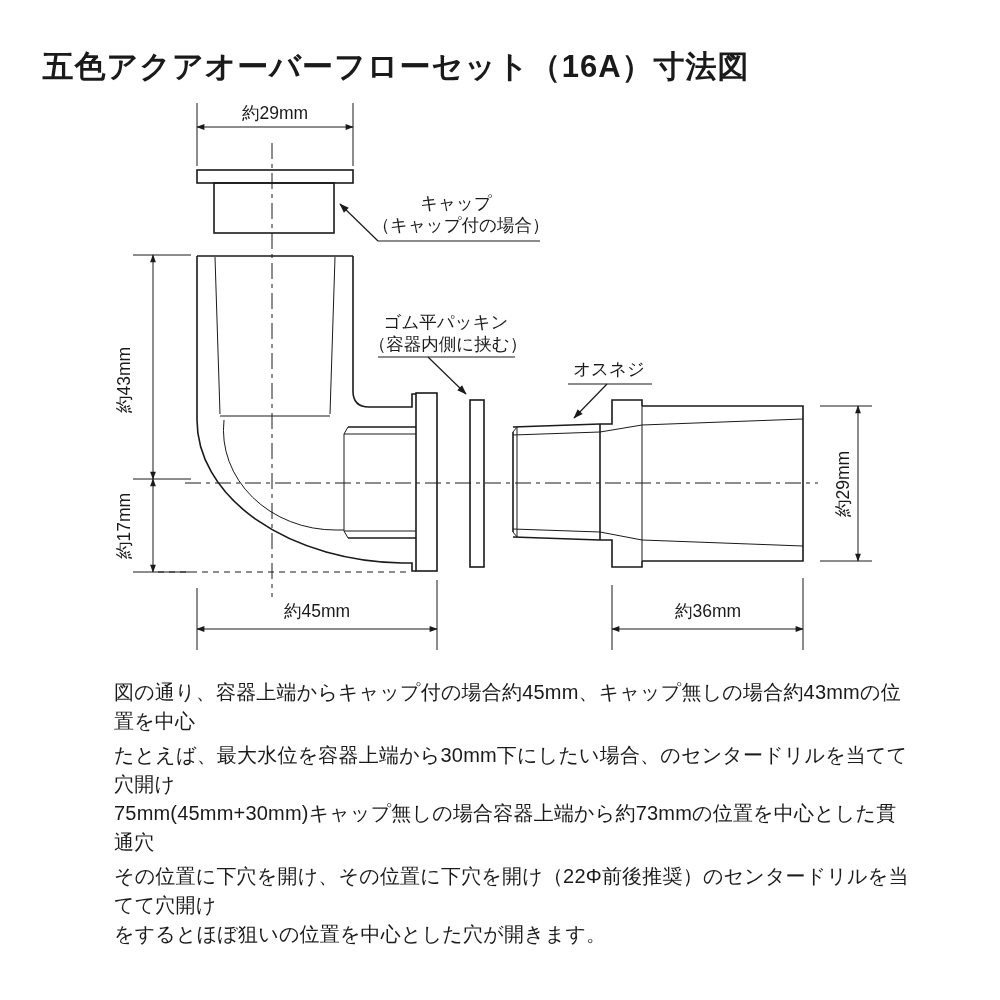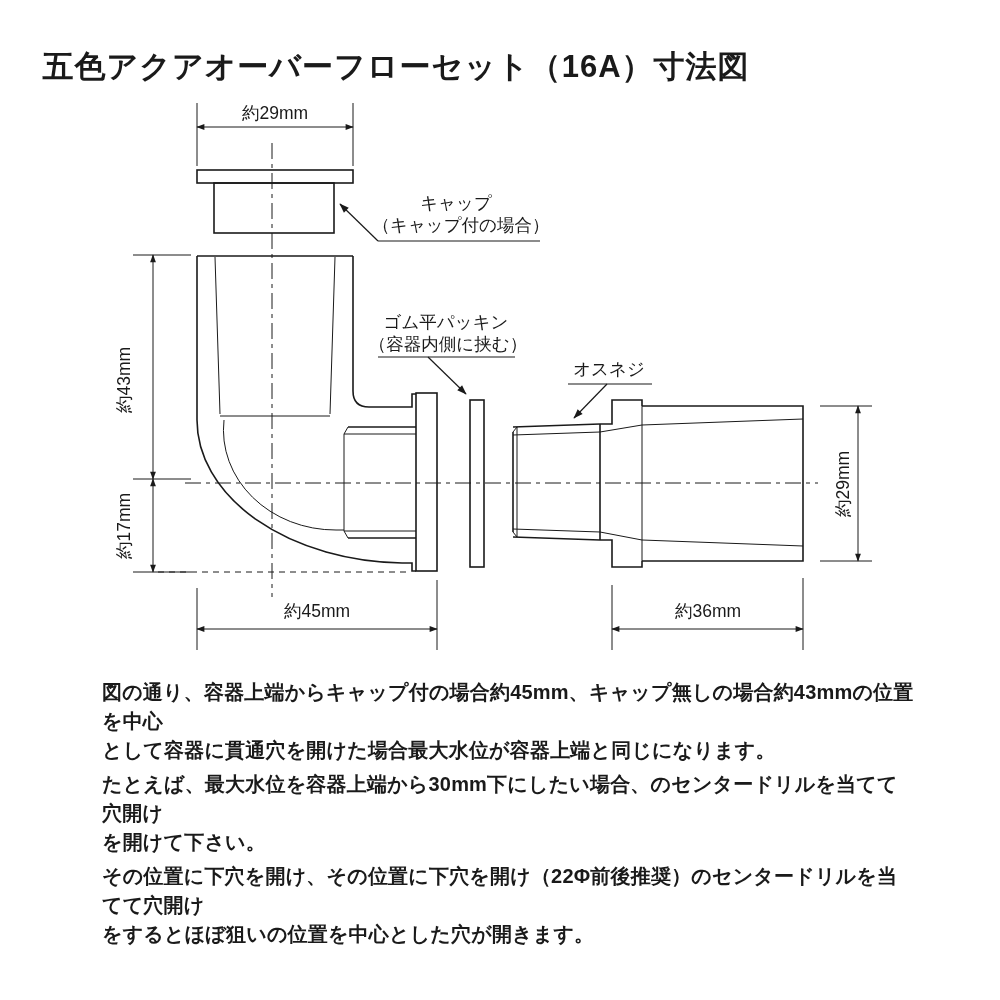--- a/index.html
+++ b/index.html
@@ -3,21 +3,21 @@
 <meta charset="utf-8">
 <style>
   html,body{margin:0;padding:0;background:#ffffff;}
   .page{position:relative;width:1000px;height:1000px;background:#fff;overflow:hidden;
         font-family:"Liberation Sans","DejaVu Sans",sans-serif;color:#1a1a1a;}
   .title{position:absolute;top:26px;left:0;width:792px;text-align:center;
          font-size:31px;font-weight:bold;letter-spacing:1px;margin-top:20px;}
   .diagram{position:absolute;top:0;left:0;}
   .notes{position:absolute;left:102px;top:678px;width:812px;font-size:20px;
          line-height:29px;letter-spacing:0.2px;}
-  .notes .para{margin:0 0 5px 0;font-weight:bold;}
+  .notes .para{margin:0 0 5px 12px;}
   svg text{font-family:"Liberation Sans","DejaVu Sans",sans-serif;font-size:17.5px;fill:#1a1a1a;}
   .outline{stroke:#1a1a1a;stroke-width:1.6;fill:none;}
   .thin{stroke:#1a1a1a;stroke-width:1;fill:none;}
   .leader{stroke:#1a1a1a;stroke-width:1.2;fill:none;}
 </style>
 </head>
 <body>
 
 <div class="page">
 
@@ -146,25 +146,24 @@
     <g>
       <text x="609" y="375" text-anchor="middle">オスネジ</text>
       <line class="leader" x1="568" y1="384" x2="652" y2="384"></line>
       <line class="leader" x1="607" y1="384" x2="574" y2="418" marker-end="url(#ah)"></line>
     </g>
   </svg>
 
   <div class="notes">
     <div class="para">
       <div class="line">図の通り、容器上端からキャップ付の場合約45mm、キャップ無しの場合約43mmの位置を中心</div>
-      <div class="line">として容器に貫通穴を開けた場合最大水位が容器上端と同じになります。</div>
     </div>
     <div class="para">
       <div class="line">たとえば、最大水位を容器上端から30mm下にしたい場合、のセンタードリルを当てて穴開け</div>
-      <div class="line">を開けて下さい。</div>
+      <div class="line">75mm(45mm+30mm)キャップ無しの場合容器上端から約73mmの位置を中心とした貫通穴</div>
     </div>
     <div class="para">
       <div class="line">その位置に下穴を開け、その位置に下穴を開け（22Φ前後推奨）のセンタードリルを当てて穴開け</div>
       <div class="line">をするとほぼ狙いの位置を中心とした穴が開きます。</div>
     </div>
 
   </div>
 
 </div>
 

